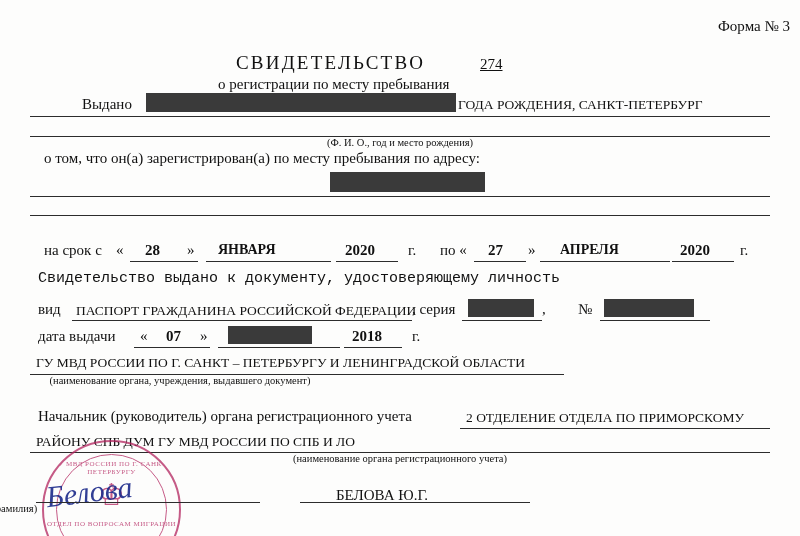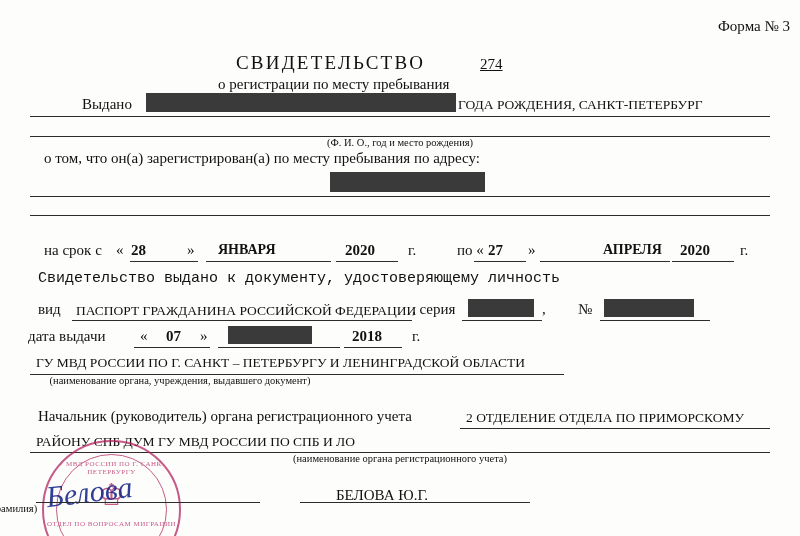--- a/index.html
+++ b/index.html
@@ -137,29 +137,29 @@
 
   <div class="abs small-note" style="top:137px;">(Ф. И. О., год и место рождения)</div>
 
   <div class="redact" style="top:172px; left:330px; width:155px; height:20px;"></div>
   <div class="rule" style="top:196px; left:30px; width:740px;"></div>
 
   <div class="rule" style="top:215px; left:30px; width:740px;"></div>
 
   <div class="abs lbl" style="top:242px; left:44px;">на срок с</div>
   <div class="abs lbl" style="top:242px; left:116px;">«</div>
-  <div class="abs lbl" style="top:242px; left:131px; font-weight:bold;font-family:Liberation Serif, serif;">28</div>
+  <div class="abs lbl" style="top:242px; left:145px; font-weight:bold;font-family:Liberation Serif, serif;">28</div>
   <div class="abs lbl" style="top:242px; left:187px;">»</div>
   <div class="abs lbl" style="top:242px; left:218px; font-weight:bold; font-size:14px;">ЯНВАРЯ</div>
   <div class="abs lbl" style="top:242px; left:345px; font-weight:bold;">2020</div>
   <div class="abs lbl" style="top:242px; left:408px;">г.</div>
-  <div class="abs lbl" style="top:242px; left:457px;">по «</div>
+  <div class="abs lbl" style="top:242px; left:440px;">по «</div>
   <div class="abs lbl" style="top:242px; left:488px; font-weight:bold;">27</div>
   <div class="abs lbl" style="top:242px; left:528px;">»</div>
-  <div class="abs lbl" style="top:242px; left:560px; font-weight:bold; font-size:14px;margin-left:43px;">АПРЕЛЯ</div>
+  <div class="abs lbl" style="top:242px; left:560px; font-weight:bold; font-size:14px;">АПРЕЛЯ</div>
   <div class="abs lbl" style="top:242px; left:680px; font-weight:bold;">2020</div>
   <div class="abs lbl" style="top:242px; left:740px;">г.</div>
 
   <div class="rule" style="top:261px; left:130px; width:68px;"></div>
   <div class="rule" style="top:261px; left:206px; width:125px;"></div>
   <div class="rule" style="top:261px; left:336px; width:62px;"></div>
   <div class="rule" style="top:261px; left:474px; width:52px;"></div>
   <div class="rule" style="top:261px; left:540px; width:130px;"></div>
   <div class="rule" style="top:261px; left:672px; width:62px;"></div>
 
@@ -169,21 +169,21 @@
   <div class="abs caps" style="top:303px; left:76px;">ПАСПОРТ ГРАЖДАНИНА РОССИЙСКОЙ ФЕДЕРАЦИИ</div>
   <div class="abs lbl" style="top:301px; left:412px;">, серия</div>
   <div class="redact" style="top:299px; left:468px; width:66px; height:18px;"></div>
   <div class="abs lbl" style="top:301px; left:542px;">,</div>
   <div class="abs lbl" style="top:301px; left:578px;">№</div>
   <div class="redact" style="top:299px; left:604px; width:90px; height:18px;"></div>
   <div class="rule" style="top:320px; left:72px; width:340px;"></div>
   <div class="rule" style="top:320px; left:462px; width:80px;"></div>
   <div class="rule" style="top:320px; left:600px; width:110px;"></div>
 
-  <div class="abs lbl" style="top:328px; left:28px;">дата выдачи</div>
+  <div class="abs lbl" style="top:328px; left:38px;">дата выдачи</div>
   <div class="abs lbl" style="top:328px; left:140px;">«</div>
   <div class="abs lbl" style="top:328px; left:166px; font-weight:bold;">07</div>
   <div class="abs lbl" style="top:328px; left:200px;">»</div>
   <div class="redact" style="top:326px; left:228px; width:84px; height:18px;"></div>
   <div class="abs lbl" style="top:328px; left:352px; font-weight:bold;">2018</div>
   <div class="abs lbl" style="top:328px; left:412px;">г.</div>
   <div class="rule" style="top:347px; left:134px; width:76px;"></div>
   <div class="rule" style="top:347px; left:218px; width:122px;"></div>
   <div class="rule" style="top:347px; left:344px; width:58px;"></div>
 

